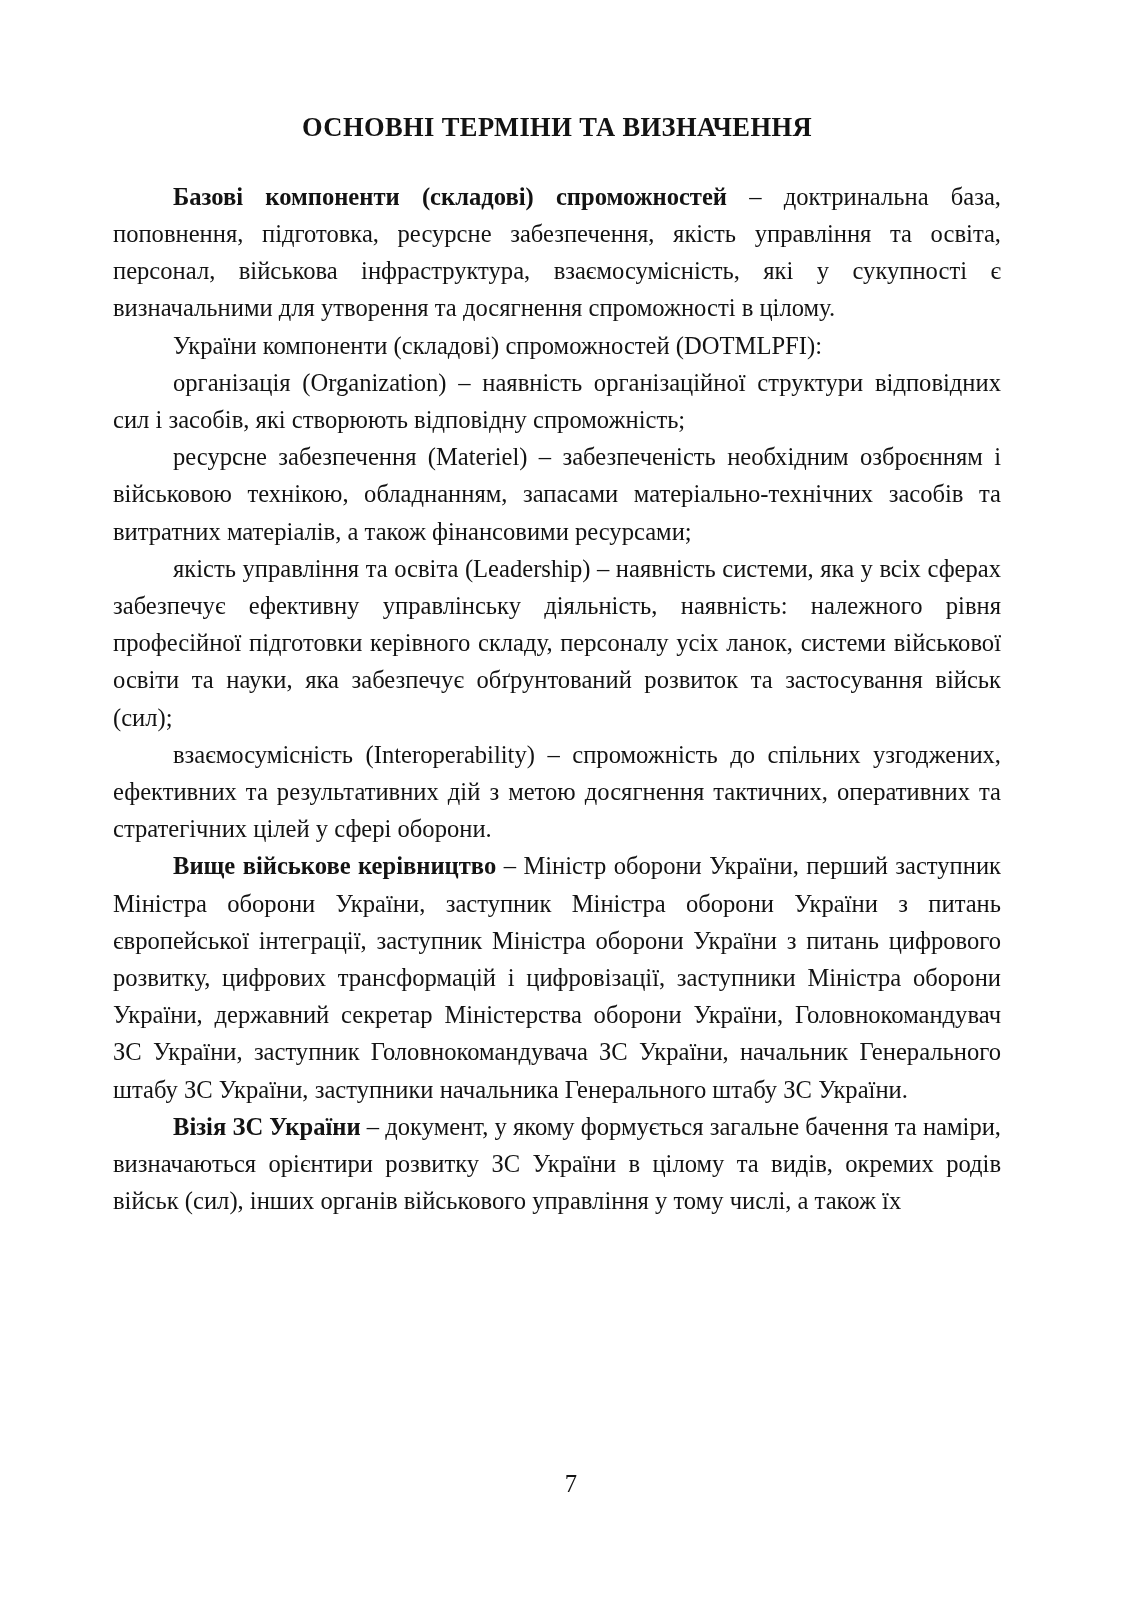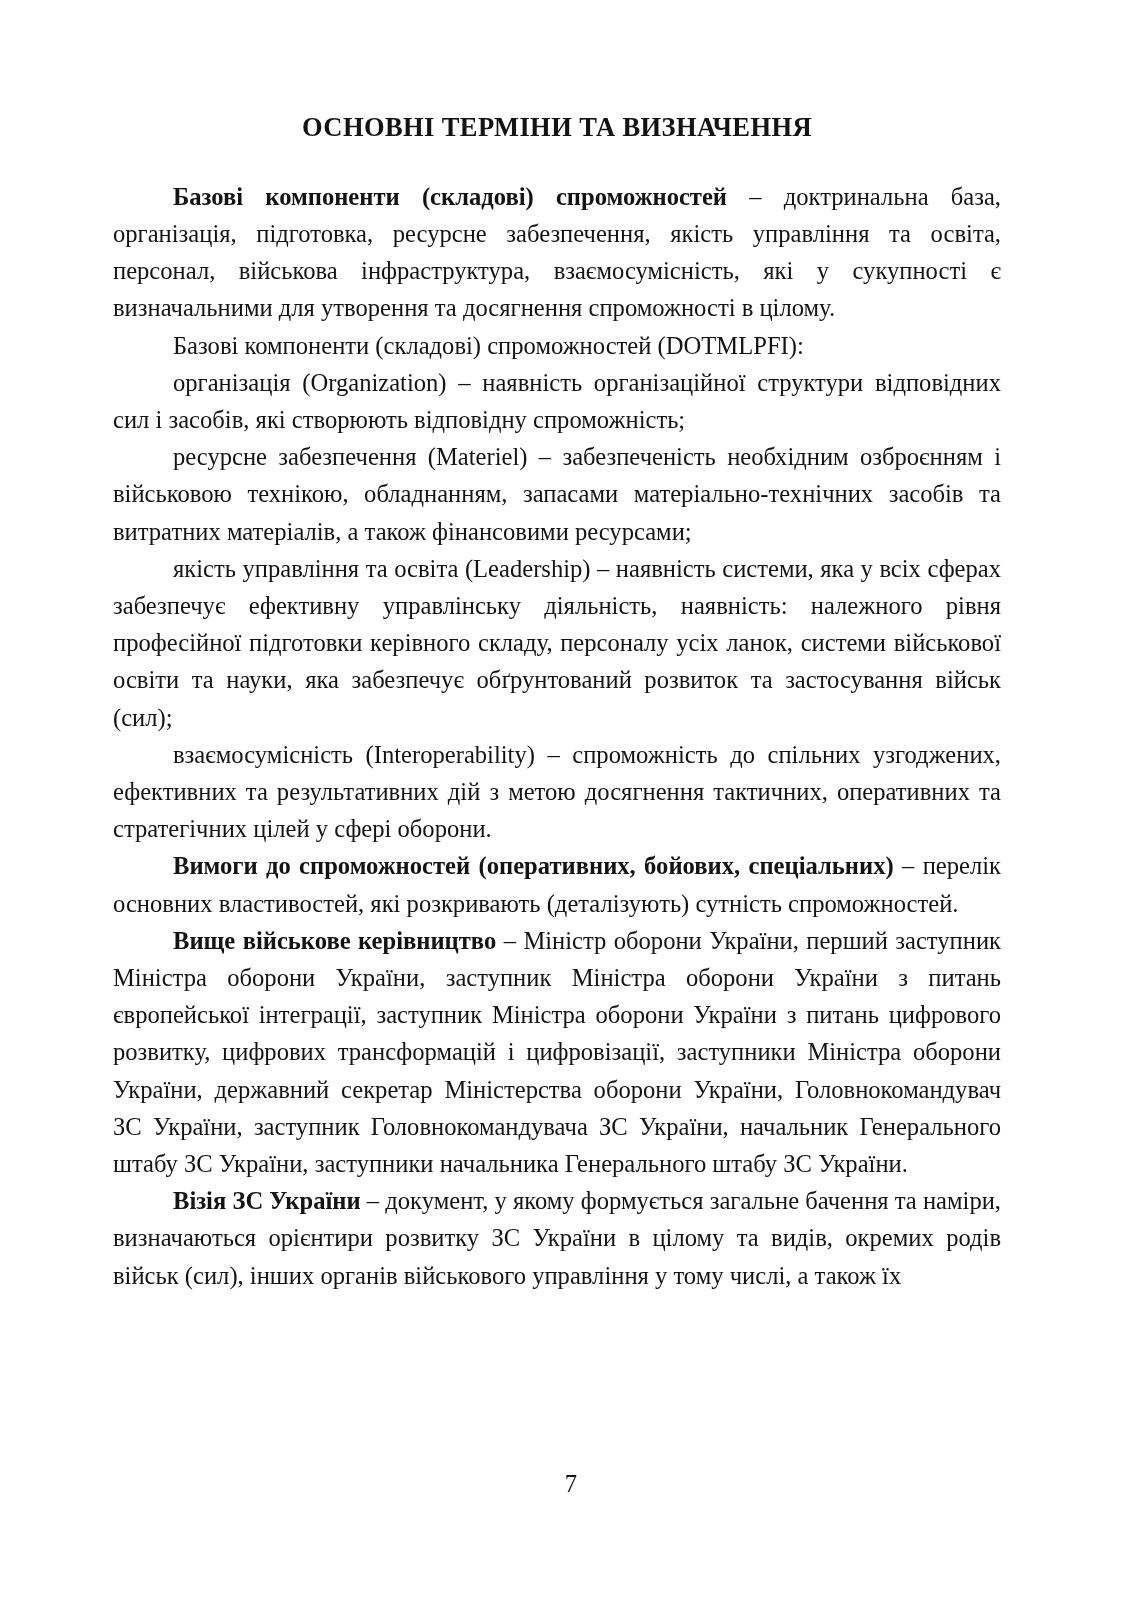--- a/index.html
+++ b/index.html
@@ -74,27 +74,26 @@
 </head>
 <body>
 
 <div class="page">
 
   <div class="content">
 
     <h1 class="doc-title">ОСНОВНІ ТЕРМІНИ ТА ВИЗНАЧЕННЯ</h1>
 
     <div id="body-text">
-        <p class="para"><span class="term">Базові компоненти (складові) спроможностей</span><span> – </span><span>доктринальна база, організація, підготовка, ресурсне забезпечення, якість управління та освіта, персонал, військова інфраструктура, взаємосумісність, які у сукупності є визначальними для утворення та досягнення спроможності в цілому.</span></p>
-        <p class="para"><span>Базові компоненти (складові) спроможностей (DOTMLPFI):</span></p>
+        <p class="para"><span class="term">Базові компоненти (складові) спроможностей</span><span> – </span><span>доктринальна база, поповнення, підготовка, ресурсне забезпечення, якість управління та освіта, персонал, військова інфраструктура, взаємосумісність, які у сукупності є визначальними для утворення та досягнення спроможності в цілому.</span></p>
+        <p class="para"><span>України компоненти (складові) спроможностей (DOTMLPFI):</span></p>
         <p class="para"><span>організація (Organization) – наявність організаційної структури відповідних сил і засобів, які створюють відповідну спроможність;</span></p>
         <p class="para"><span>ресурсне забезпечення (Materiel) – забезпеченість необхідним озброєнням і військовою технікою, обладнанням, запасами матеріально-технічних засобів та витратних матеріалів, а також фінансовими ресурсами;</span></p>
         <p class="para"><span>якість управління та освіта (Leadership) – наявність системи, яка у всіх сферах забезпечує ефективну управлінську діяльність, наявність: належного рівня професійної підготовки керівного складу, персоналу усіх ланок, системи військової освіти та науки, яка забезпечує обґрунтований розвиток та застосування військ (сил);</span></p>
         <p class="para"><span>взаємосумісність (Interoperability) – спроможність до спільних узгоджених, ефективних та результативних дій з метою досягнення тактичних, оперативних та стратегічних цілей у сфері оборони.</span></p>
-        <p class="para"><span class="term">Вимоги до спроможностей (оперативних, бойових, спеціальних)</span><span> – </span><span>перелік основних властивостей, які розкривають (деталізують) сутність спроможностей.</span></p>
         <p class="para"><span class="term">Вище військове керівництво</span><span> – </span><span>Міністр оборони України, перший заступник Міністра оборони України, заступник Міністра оборони України з питань європейської інтеграції, заступник Міністра оборони України з питань цифрового розвитку, цифрових трансформацій і цифровізації, заступники Міністра оборони України, державний секретар Міністерства оборони України, Головнокомандувач ЗС України, заступник Головнокомандувача ЗС України, начальник Генерального штабу ЗС України, заступники начальника Генерального штабу ЗС України.</span></p>
         <p class="para"><span class="term">Візія ЗС України</span><span> – </span><span>документ, у якому формується загальне бачення та наміри, визначаються орієнтири розвитку ЗС України в цілому та видів, окремих родів військ (сил), інших органів військового управління у тому числі, а також їх</span></p>
       </div>
 
   </div>
 
   <div class="page-number">7</div>
 
 </div>
 

